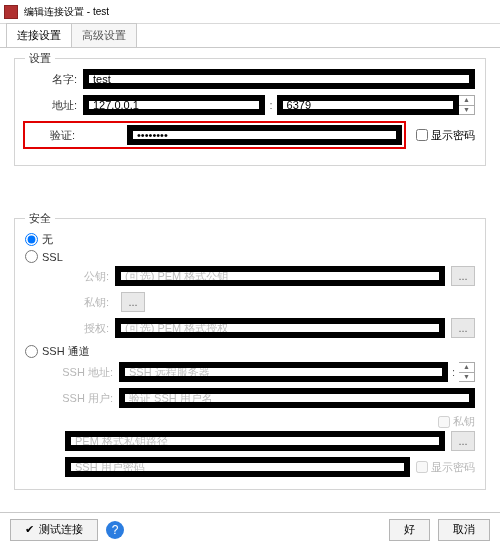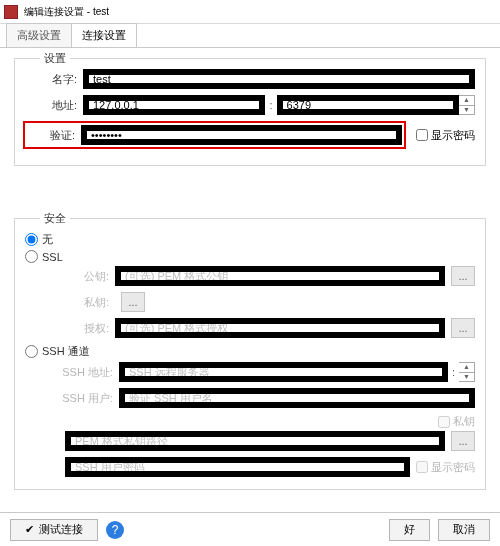--- a/index.html
+++ b/index.html
@@ -10,35 +10,35 @@
     .titlebar .appicon { width:14px; height:14px; background:#b03030; margin-right:6px; border:1px solid #8a2222; }
 
     
     .tabstrip { height:24px; display:flex; align-items:flex-end; padding:0 6px; font-size:11px; border-bottom:1px solid #c9c9c9; }
     .tab { padding:4px 10px; border:1px solid #c9c9c9; border-bottom:none; background:#fff; margin-right:-1px; cursor:pointer; }
     .tab.inactive { background:#f6f6f6; color:#555; }
 
     
     .page { padding:10px 14px 0 14px; }
     .group { border:1px solid #d4d4d4; padding:10px 10px 10px 10px; position:relative; margin-bottom:12px; }
-    .group-title { position:absolute; top:-8px; left:25px; background:#fff; padding:0 4px; font-size:11px; color:#333; }
+    .group-title { position:absolute; top:-8px; left:10px; background:#fff; padding:0 4px; font-size:11px; color:#333; }
     .row { display:flex; align-items:center; margin-bottom:6px; font-size:11px; }
     .row .lbl { width:52px; text-align:right; margin-right:6px; color:#333; }
     .row.disabled .lbl, .disabled { color:#b7b7b7; }
     input[type=text], input[type=password] { height:20px; border:6px solid #000000; padding:0 4px; font-size:11px; flex:1; background:#fff; }
     input[type=text]:disabled, input[type=password]:disabled { background:#fff; color:#bdbdbd; }
     input::placeholder { color:#bdbdbd; }
     .port-box { width:46px; flex:none; }
     .spinner { width:16px; height:20px; border:1px solid #aaa; border-left:none; display:flex; flex-direction:column; }
     .spinner div { flex:1; font-size:7px; line-height:1; text-align:center; color:#666; cursor:pointer; }
     .spinner div + div { border-top:1px solid #aaa; }
     .colon { margin:0 4px; color:#555; }
     .check { display:flex; align-items:center; gap:3px; margin-left:6px; }
     .check input { width:12px; height:12px; }
-    .highlight { border:2px solid #e10000; padding:2px; margin-right:4px; margin-left:-2px; }
+    .highlight { border:2px solid #e10000; padding:2px; margin-right:4px; margin-left:-2px;gap:46px; }
     .highlight .lbl { width:48px; }
     .radio-row { display:flex; align-items:center; gap:4px; font-size:11px; margin:3px 0; }
     .radio-row .r-lbl { color:#333; }
     .radio-row.disabled .r-lbl, .row.disabled .lbl { color:#b7b7b7; }
     .dots-btn { width:24px; height:20px; border:1px solid #c4c4c4; background:#e9e9e9; font-size:11px; line-height:18px; text-align:center; margin-left:6px; color:#666; cursor:pointer; }
     .sub { margin-left:32px;align-items:center; }
     .sub2 { margin-left:40px; }
 
     
     .footer { position:absolute; bottom:0; left:0; right:0; height:34px; border-top:1px solid #c9c9c9; display:flex; align-items:center; padding:0 10px; font-size:11px; }
@@ -52,22 +52,22 @@
   </style>
 </head>
 <body>
 
 <div class="titlebar">
   <div class="appicon"></div>
   <span>编辑连接设置 - test</span>
 </div>
 
 <div class="tabstrip">
+  <div class="tab">连接设置</div>
   <div class="tab inactive">高级设置</div>
-  <div class="tab">连接设置</div>
 </div>
 
 <div class="page">
 
   <div class="group">
     <div class="group-title">设置</div>
 
     <div class="row">
       <span class="lbl">名字:</span>
       <input type="text" value="test" style="">

